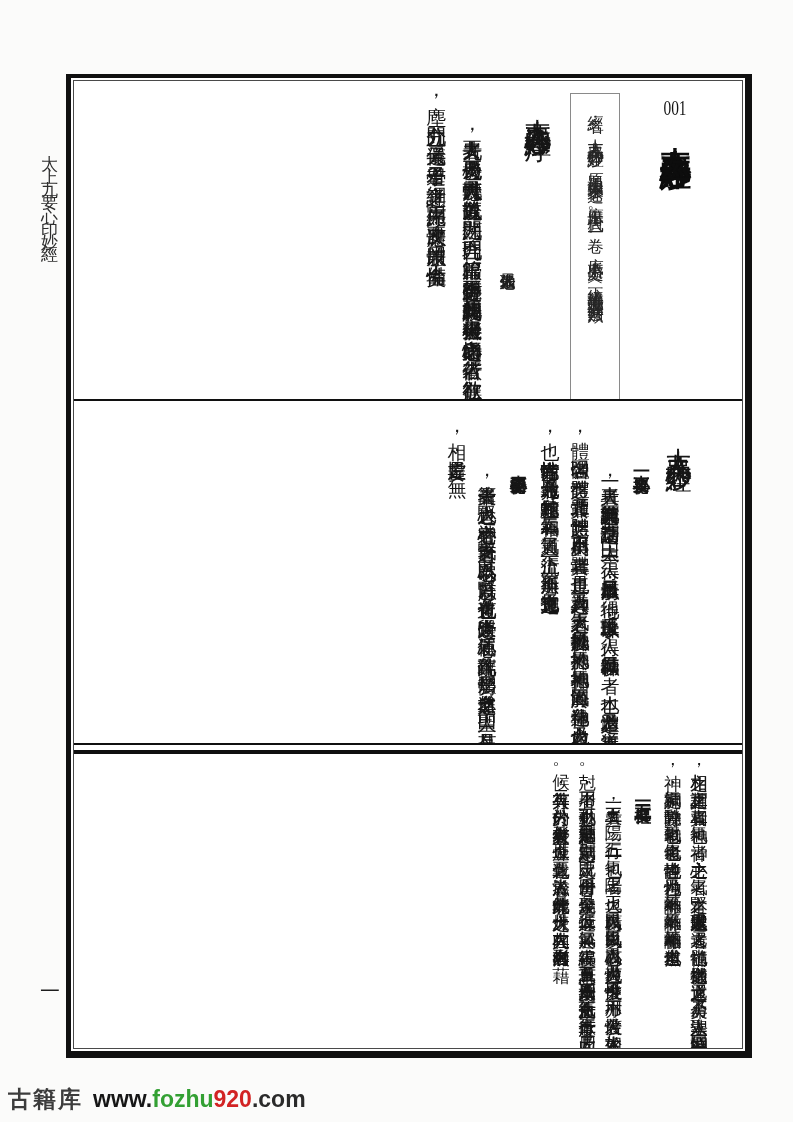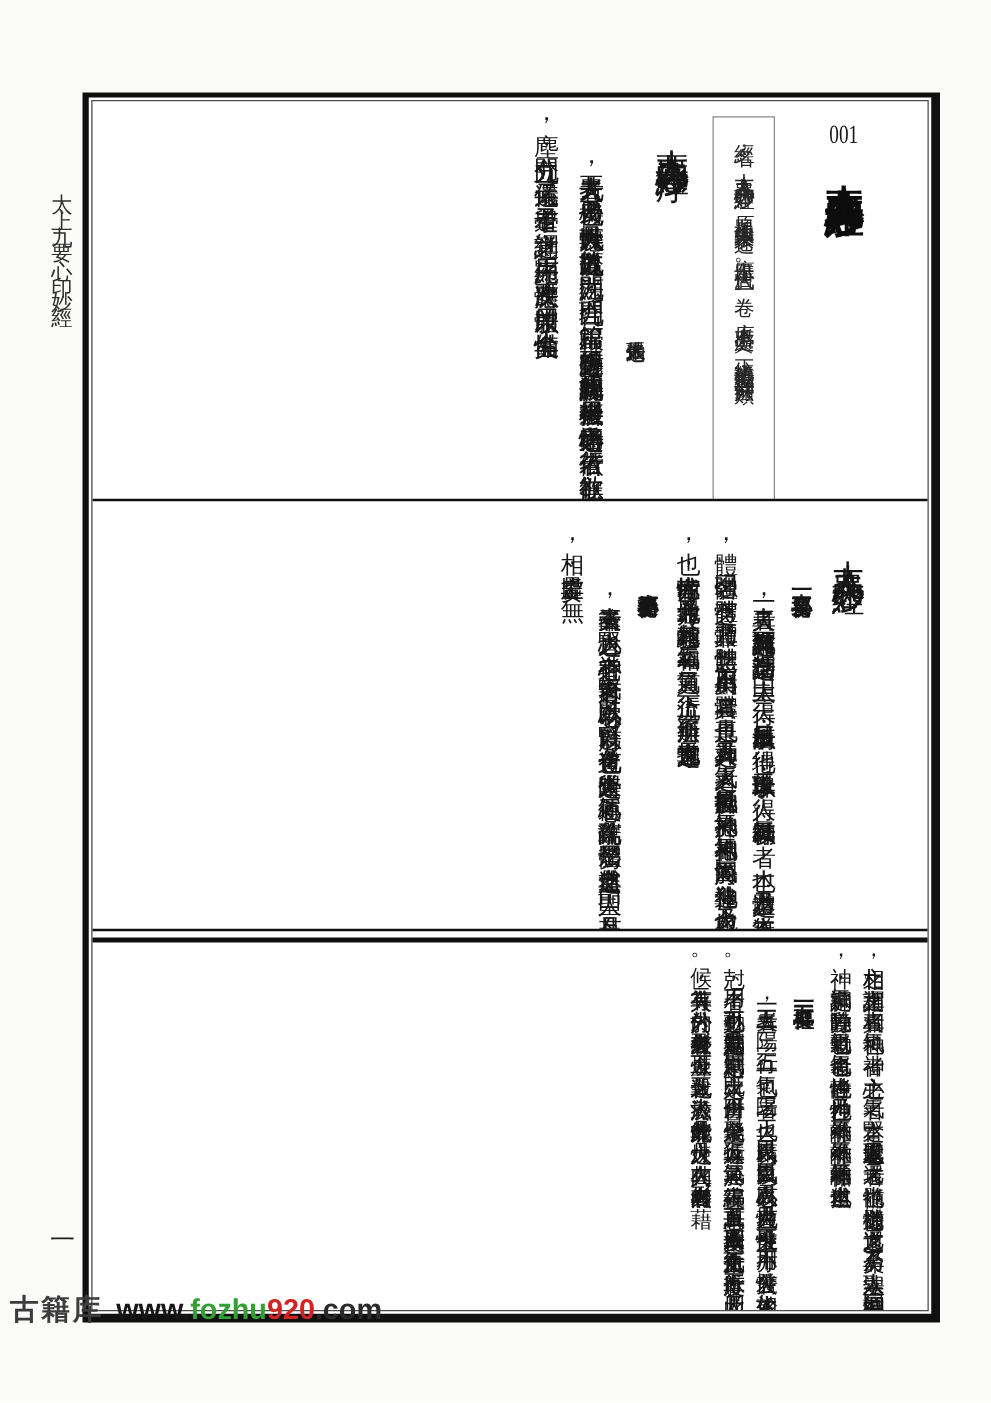--- a/index.html
+++ b/index.html
@@ -88,21 +88,21 @@
   }
   .band2 p{font-size:19px;line-height:1.58;text-indent:44px;}
   
   .band3{flex:1;padding:6px 30px 8px 8px;}
   .band3 p{font-size:17.5px;line-height:1.5;}
   .band3 .cont{text-indent:0;}
   .band3 .fresh{text-indent:34px;}
   .band3 .sub-heading{padding-top:30px;}
   
   .watermark{
-    position:absolute;left:8px;top:1032px;
+    position:absolute;left:8px;top:1084px;
     font-family:"Liberation Sans","DejaVu Sans",sans-serif;
     font-weight:bold;font-size:23px;
     white-space:nowrap;
   }
   .wm-lib{color:#3c3c3c;letter-spacing:2px;margin-right:10px;}
   .wm-www{color:#161616;}
   .wm-green{color:#33a033;}
   .wm-red{color:#d22323;}
   .wm-tld{color:#2a2a2a;}
 </style>

